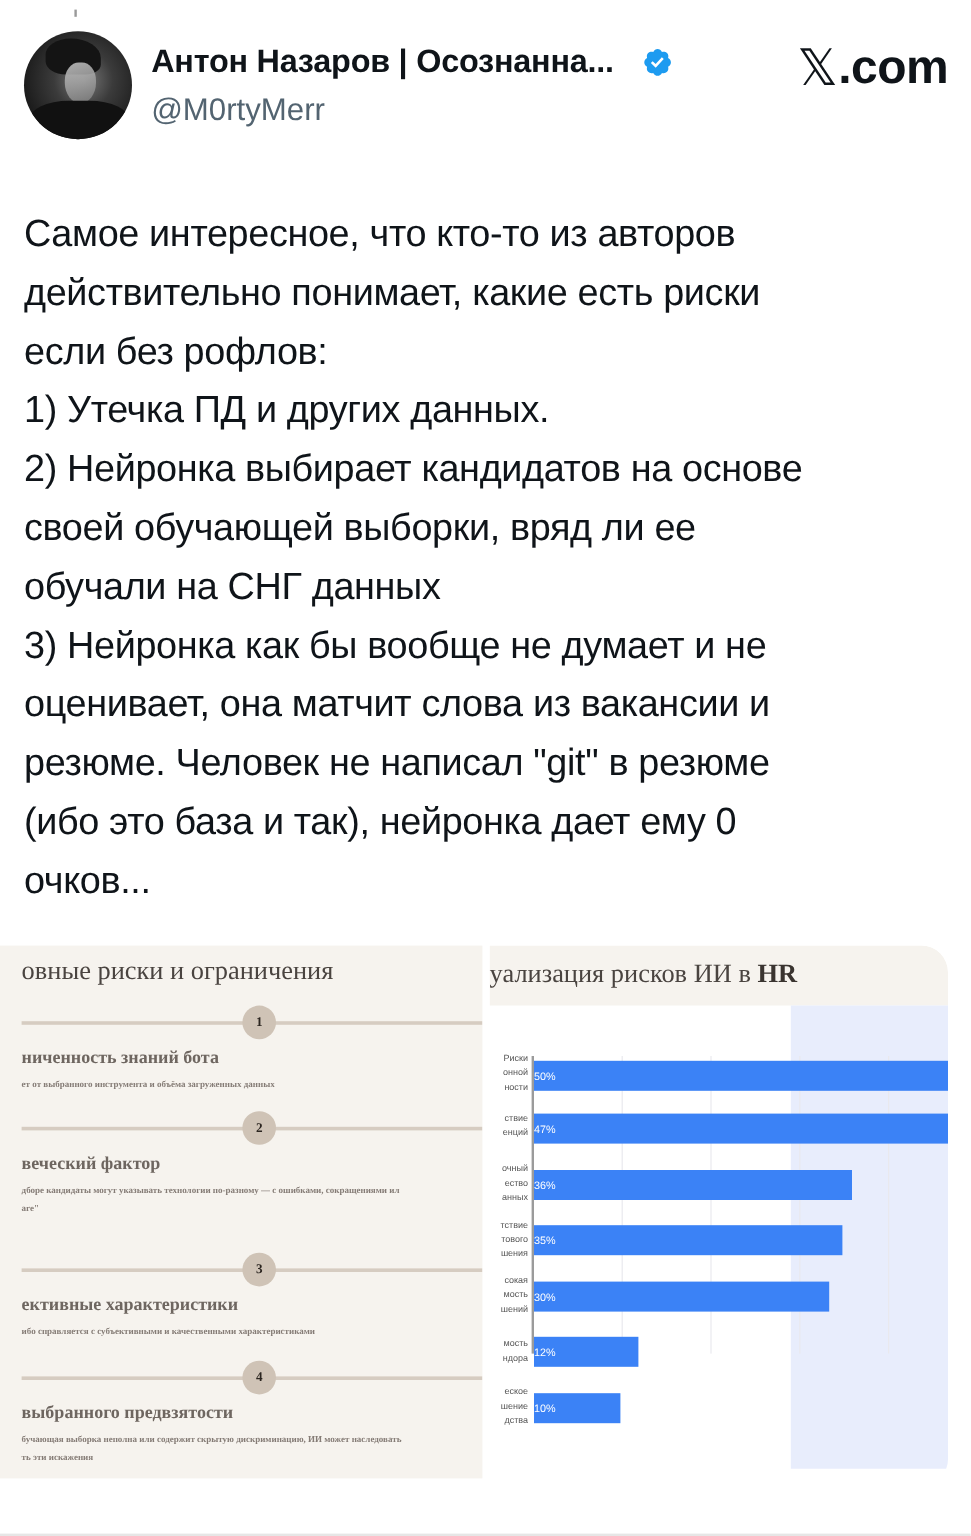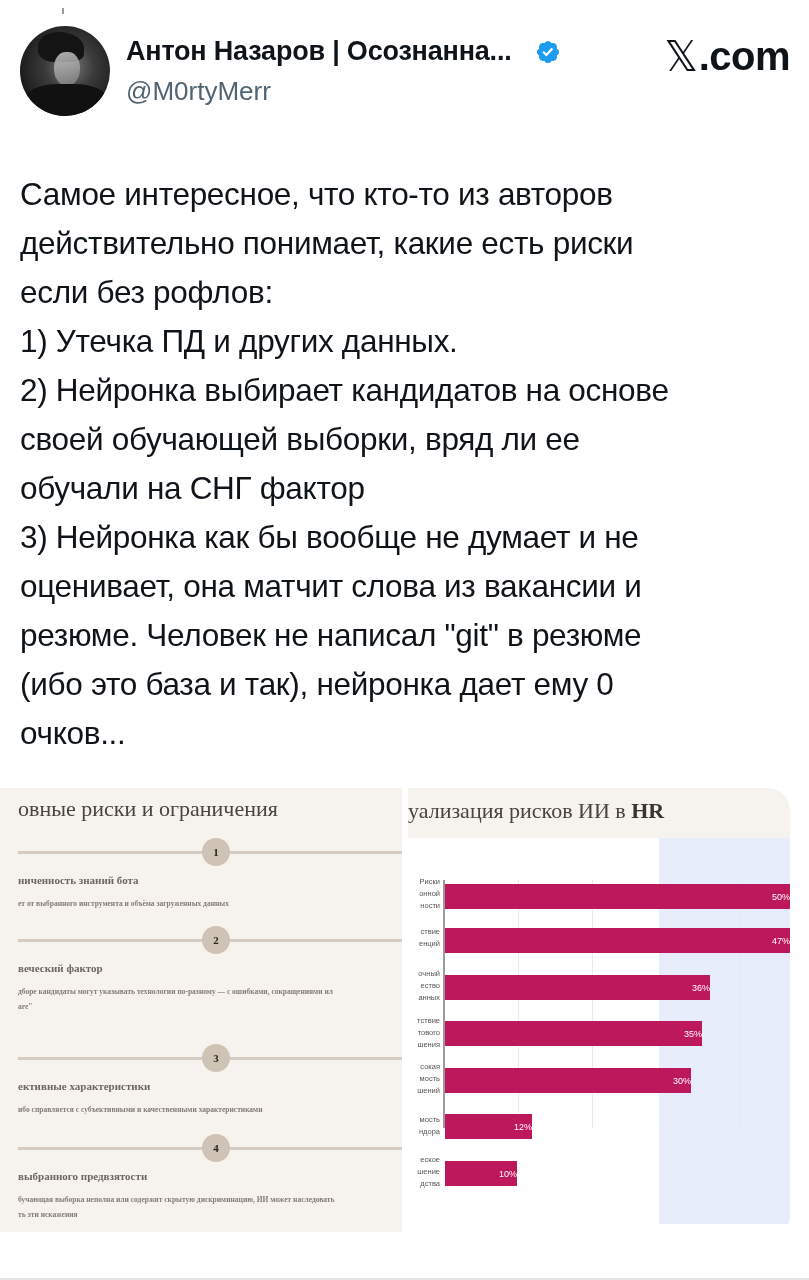--- a/index.html
+++ b/index.html
@@ -29,31 +29,31 @@
   .tweet-text { position: absolute; left: 20px; top: 170px; width: 770px; font-size: 31.5px; line-height: 49px; color: #0f1419; letter-spacing: -0.3px; }
   .tweet-text .line { display: block; white-space: nowrap; }
 
   .media { position: absolute; left: 0; top: 788px; width: 809px; height: 440px; }
   .slide-left { position: absolute; left: 0; top: 0; width: 402px; height: 444px; background: #f6f3ee; border-top-right-radius: 0; overflow: hidden; }
   .slide-left .title { position: absolute; left: 18px; top: 8px; font-family: "Liberation Serif", serif; font-size: 22px; color: #4a4440; white-space: nowrap; }
   .step { position: absolute; left: 18px; width: 384px; }
   .step .rule { position: absolute; left: 0; top: 13px; width: 384px; height: 3px; background: #d6ccc1; }
   .step .num { position: absolute; left: 184px; top: 0; width: 28px; height: 28px; border-radius: 50%; background: #cfc3b6;
     font-family: "Liberation Serif", serif; font-weight: 700; font-size: 11px; color: #2b2520; display: flex; align-items: center; justify-content: center; }
-  .step .s-title { position: absolute; left: 0; top: 36px; font-family: "Liberation Serif", serif; font-weight: 700; font-size: 11px; color: #6e6660; white-space: nowrap; text-align: right; }
+  .step .s-title { position: absolute; left: 0; top: 36px; font-family: "Liberation Serif", serif; font-weight: 700; font-size: 15px; color: #6e6660; white-space: nowrap; text-align: right; }
   .step .s-desc { position: absolute; left: 0; top: 58px; width: 384px; font-family: "Liberation Serif", serif; font-weight: 700; font-size: 7.5px; line-height: 15px; color: #857c76; white-space: nowrap; }
 
   .slide-right { position: absolute; left: 408px; top: 0; width: 382px; height: 436px; background: #ffffff; border-top-right-radius: 22px; overflow: hidden; }
   .slide-right .title-band { position: absolute; left: 0; top: 0; width: 382px; height: 50px; background: #f6f3ee; border-top-right-radius: 22px; }
   .slide-right .title { position: absolute; left: 0; top: 10px; font-family: "Liberation Serif", serif; font-size: 22px; color: #4a4440; white-space: nowrap; }
   .slide-right .title b { font-weight: 700; color: #3a3430; }
   .highlight { position: absolute; left: 251px; top: 50px; width: 131px; height: 400px; background: #e8edfc; border-bottom-right-radius: 22px; }
   .grid { position: absolute; top: 92px; width: 1px; height: 248px; background: #e9e9ee; }
   .axis { position: absolute; left: 35px; top: 92px; width: 2px; height: 248px; background: #9b9b9b; }
-  .bar { position: absolute; left: 37px; height: 25px; background: #be185d; color: #ffffff; font-size: 9px; display: flex; align-items: center; justify-content: flex-end; }
+  .bar { position: absolute; left: 37px; height: 25px; background: #3b82f6; color: #ffffff; font-size: 9px; display: flex; align-items: center; justify-content: flex-start; }
   .bar-label { position: absolute; left: -4px; width: 36px; text-align: right; font-size: 7.5px; line-height: 12px; color: #555; white-space: nowrap; overflow: hidden; }
 
   .bottom-rule { position: absolute; left: 0; top: 1278px; width: 809px; height: 2px; background: #e6e6e6; }
 </style>
 </head>
 <body>
 
 <div class="tiny-mark"></div>
 
 <div class="header">
@@ -76,21 +76,21 @@
   </div>
 </div>
 
 <div class="tweet-text">
   <span class="line">Самое интересное, что кто-то из авторов</span>
   <span class="line">действительно понимает, какие есть риски</span>
   <span class="line">если без рофлов:</span>
   <span class="line">1) Утечка ПД и других данных.</span>
   <span class="line">2) Нейронка выбирает кандидатов на основе</span>
   <span class="line">своей обучающей выборки, вряд ли ее</span>
-  <span class="line">обучали на СНГ фактор</span>
+  <span class="line">обучали на СНГ данных</span>
   <span class="line">3) Нейронка как бы вообще не думает и не</span>
   <span class="line">оценивает, она матчит слова из вакансии и</span>
   <span class="line">резюме. Человек не написал "git" в резюме</span>
   <span class="line">(ибо это база и так), нейронка дает ему 0</span>
   <span class="line">очков...</span>
 </div>
 
 <div class="media">
 
   <div class="slide-left">

